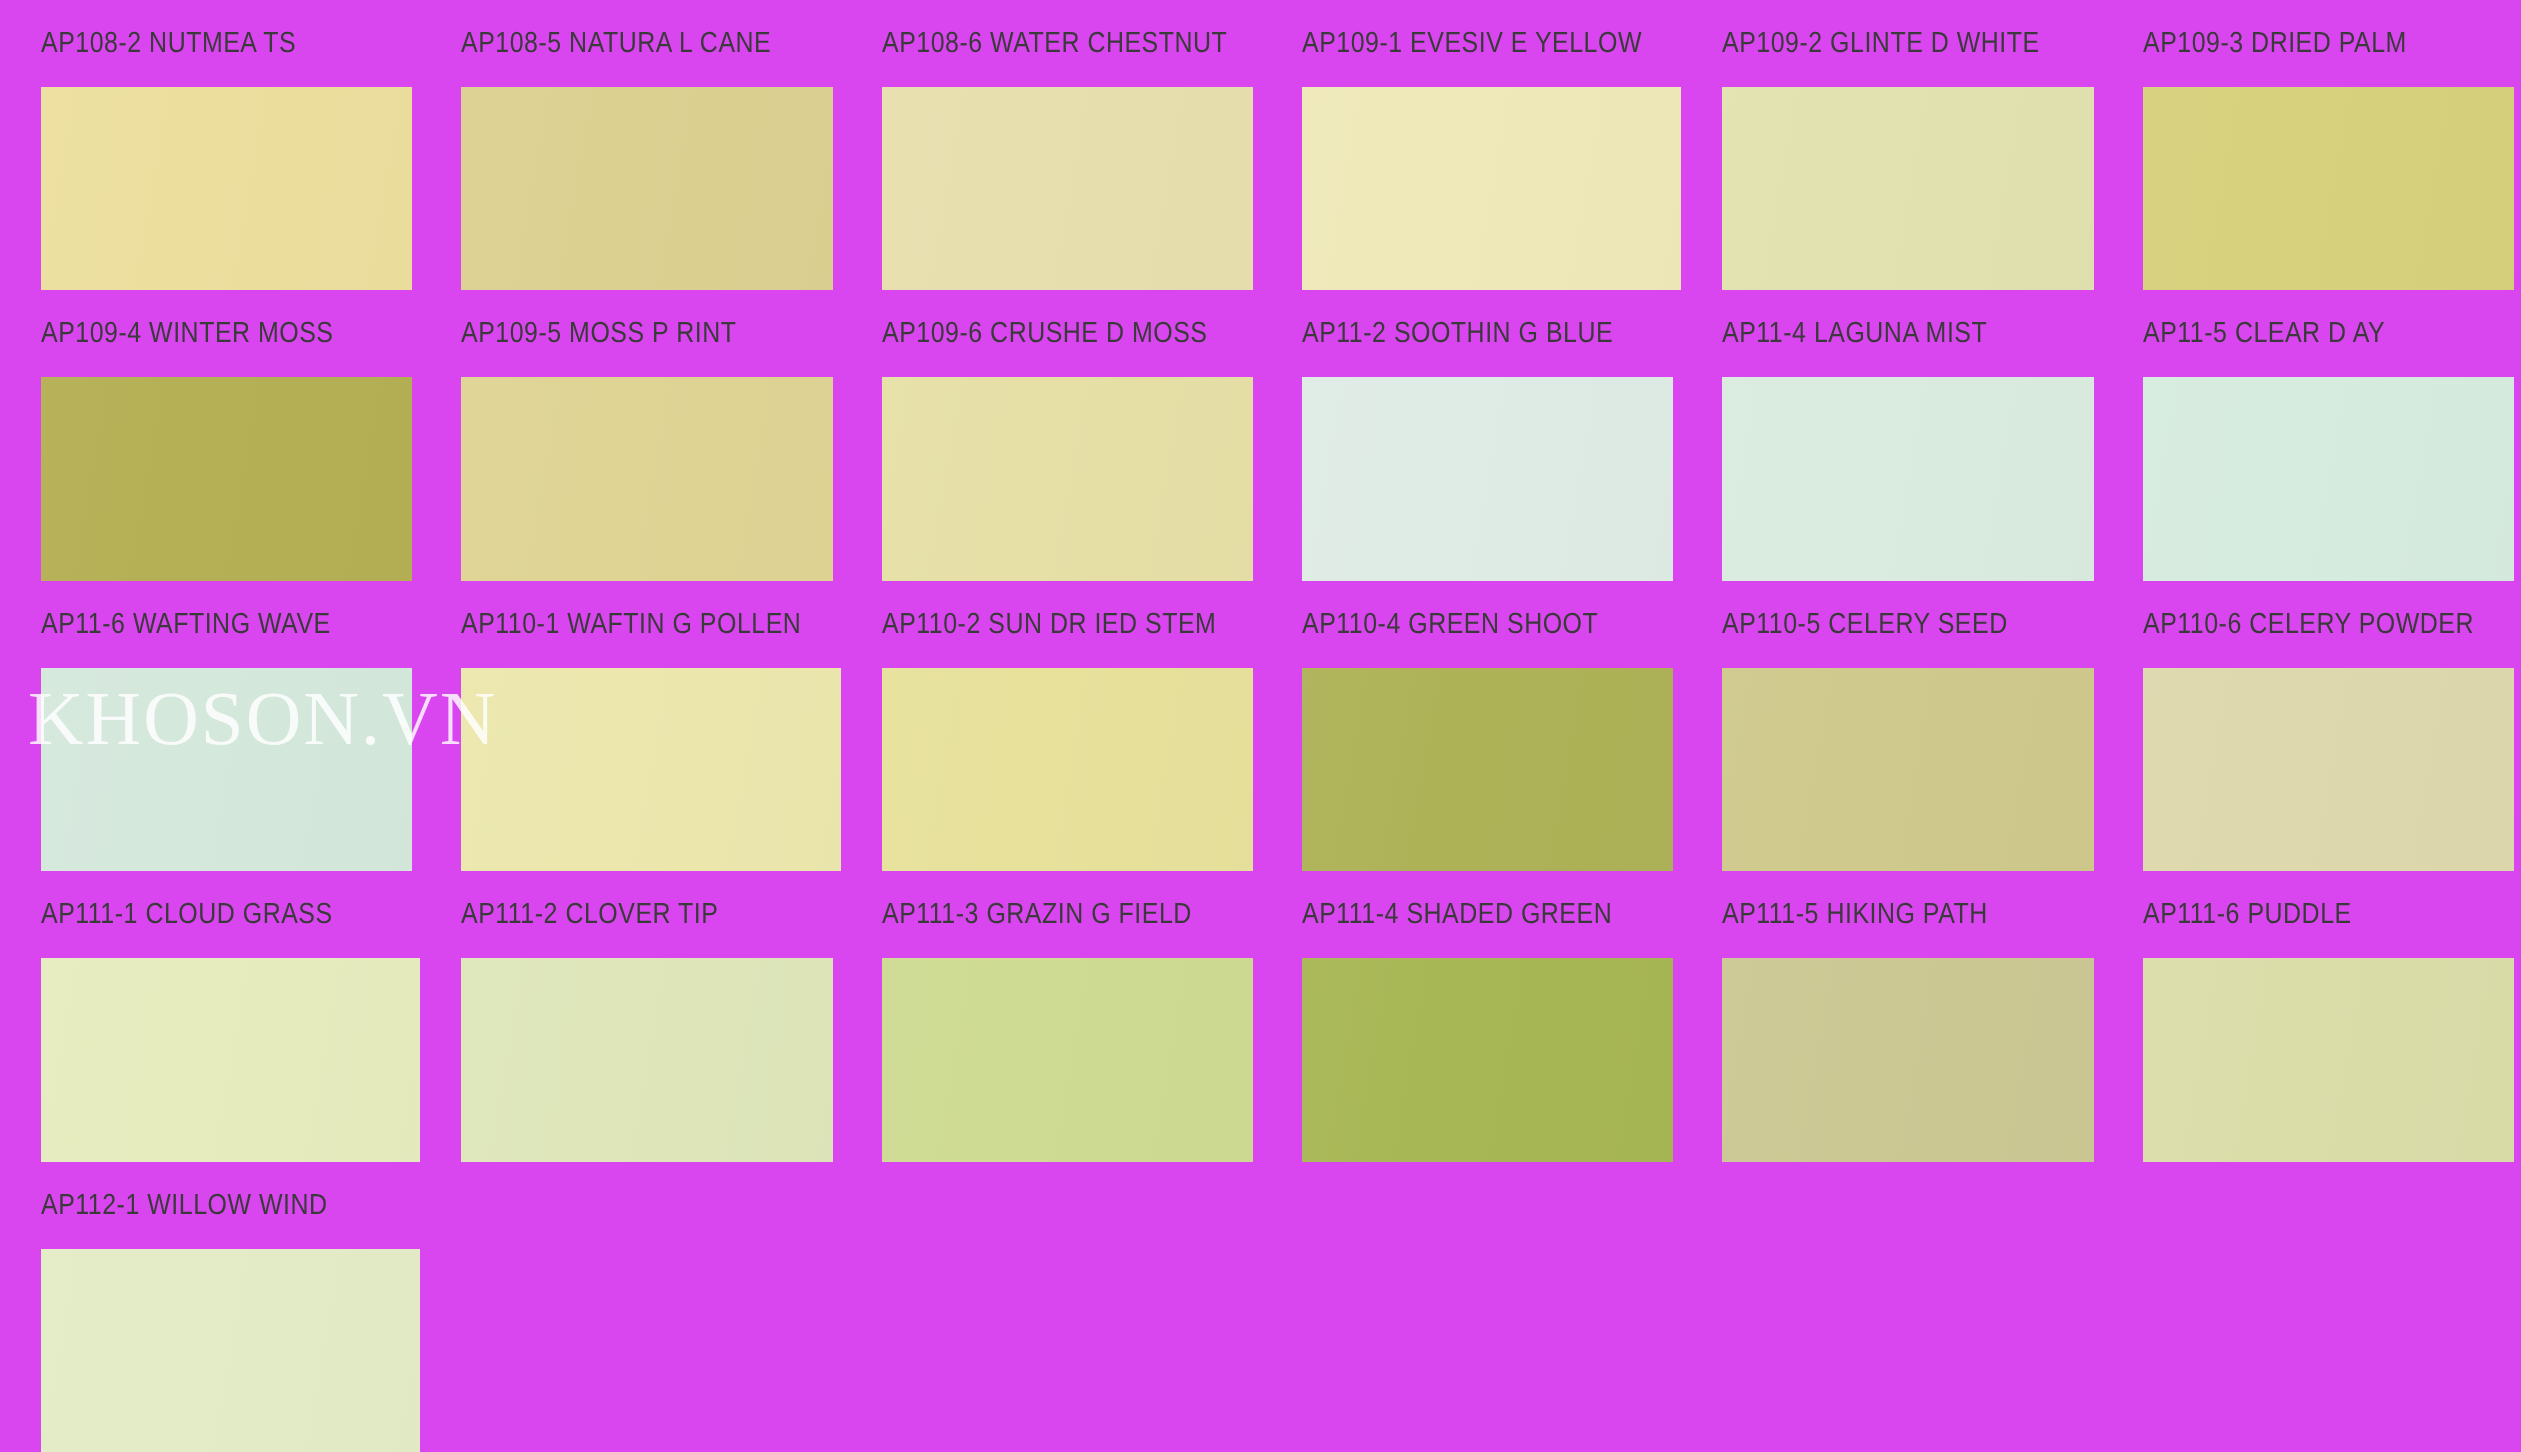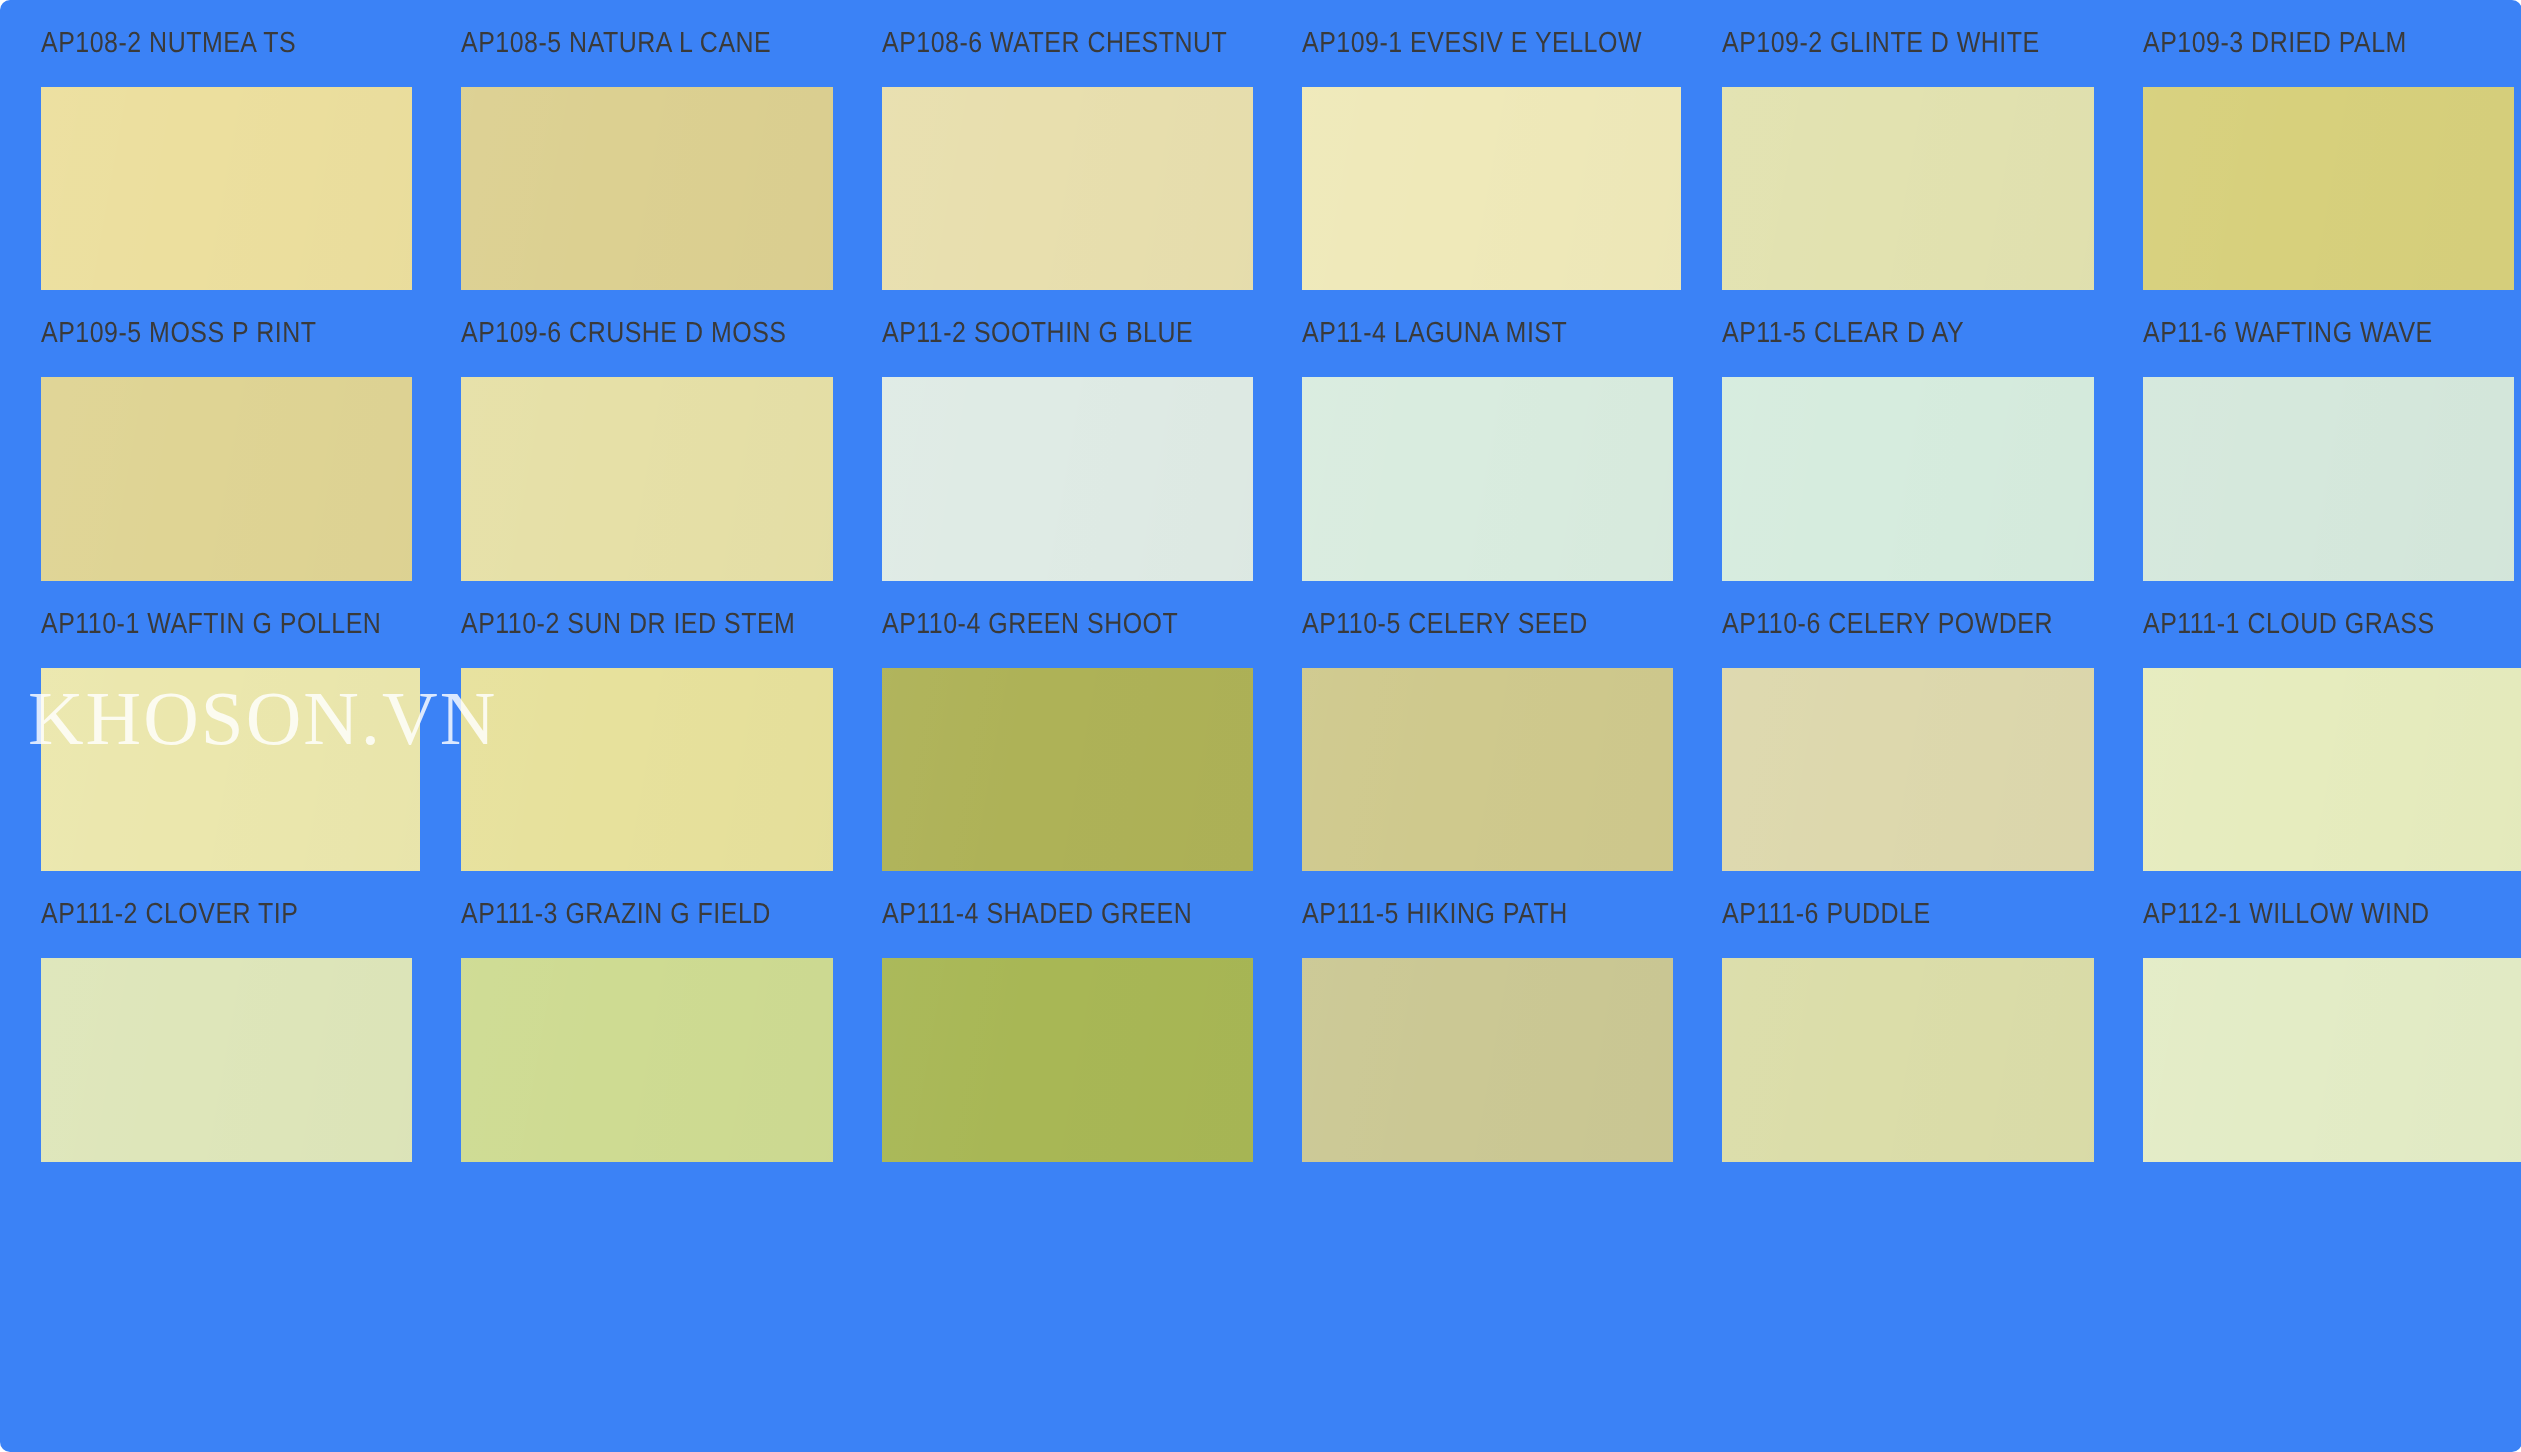--- a/index.html
+++ b/index.html
@@ -10,22 +10,21 @@
     height: 1452px;
     background: #ffffff;
     font-family: "Liberation Sans", "DejaVu Sans", sans-serif;
     overflow: hidden;
   }
 
   #swatch-chart {
     position: relative;
     width: 2522px;
     height: 1452px;
-    background: #3b82f6;
-    border-radius: 10px;
+    background: #d946ef;
   }
 
   .swatch-grid {
     position: relative;
     display: grid;
     grid-template-columns: repeat(6, 1fr);
     grid-template-rows: repeat(5, 1fr);
     width: 2522px;
     height: 1452px;
     column-gap: 0px;
@@ -128,20 +127,24 @@
         <div class="swatch-chip" style="background-color: rgb(239, 233, 185);"></div>
       </div>
       <div class="swatch-cell col-1">
         <div class="swatch-label">AP109-2 GLINTE D WHITE</div>
         <div class="swatch-chip" style="background-color: rgb(226, 226, 176);"></div>
       </div>
       <div class="swatch-cell col-2">
         <div class="swatch-label">AP109-3 DRIED PALM</div>
         <div class="swatch-chip" style="background-color: rgb(215, 208, 124);"></div>
       </div>
+      <div class="swatch-cell col-3">
+        <div class="swatch-label">AP109-4 WINTER MOSS</div>
+        <div class="swatch-chip" style="background-color: rgb(181, 176, 85);"></div>
+      </div>
       <div class="swatch-cell col-4">
         <div class="swatch-label">AP109-5 MOSS P RINT</div>
         <div class="swatch-chip" style="background-color: rgb(223, 212, 148);"></div>
       </div>
       <div class="swatch-cell col-5">
         <div class="swatch-label">AP109-6 CRUSHE D MOSS</div>
         <div class="swatch-chip" style="background-color: rgb(230, 224, 167);"></div>
       </div>
       <div class="swatch-cell col-1">
         <div class="swatch-label">AP11-2 SOOTHIN G BLUE</div>

